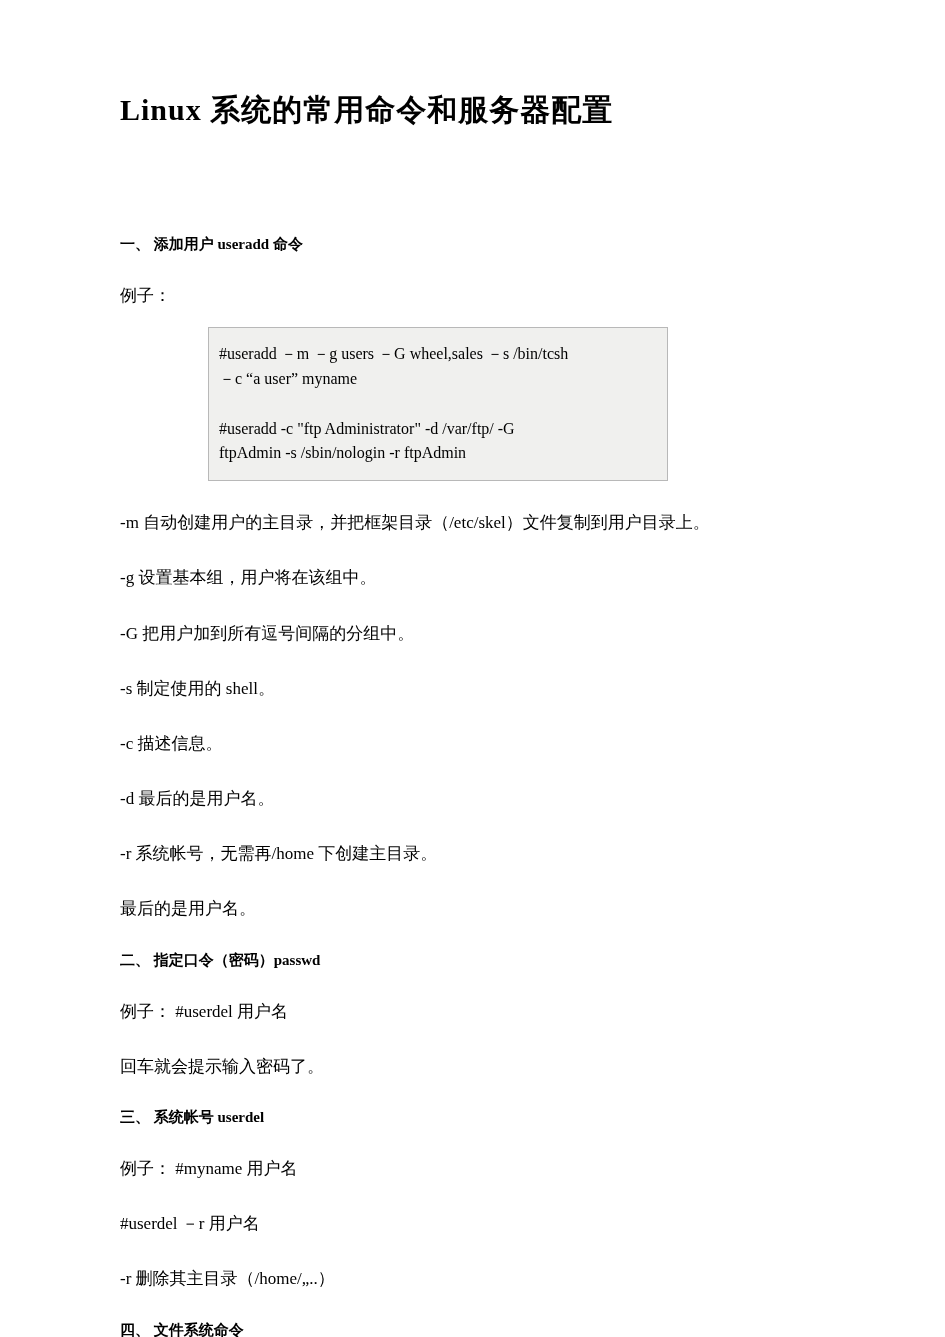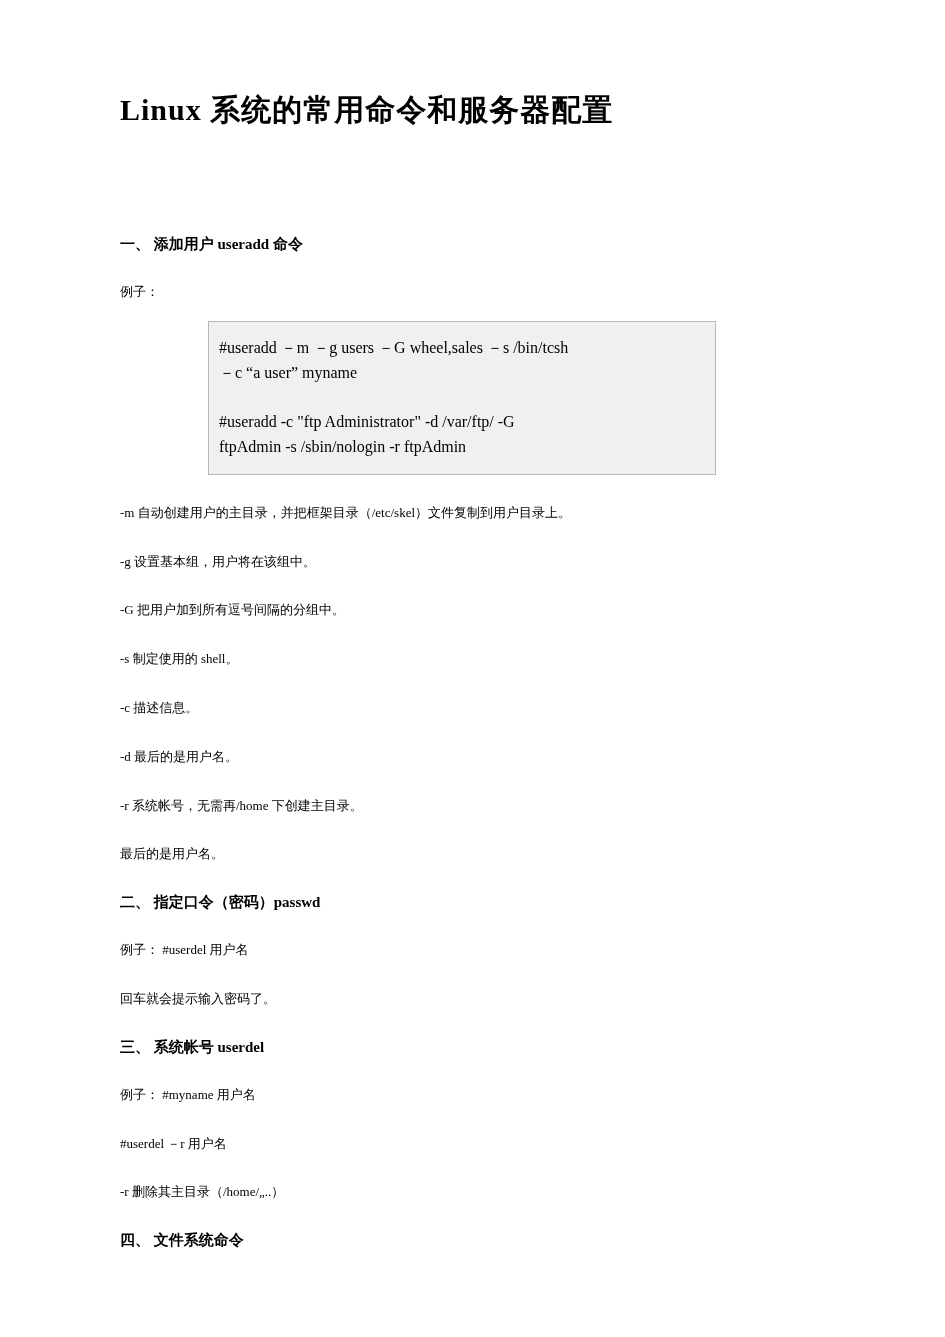--- a/index.html
+++ b/index.html
@@ -21,31 +21,31 @@
       margin-bottom: 104px;
       letter-spacing: 1px;
     }
     .section-heading {
       font-size: 15px;
       font-weight: bold;
       margin-top: 28px;
       margin-bottom: 18px;
     }
     .para {
-      font-size: 13px;
+      font-size: 17px;
       margin-top: 28px;
       margin-bottom: 18px;
       line-height: 1.6;
     }
     .code-block {
       background: #f0f0ee;
       border: 1px solid #b8b8b8;
       padding: 14px 10px;
       margin: 18px 0 22px 88px;
-      width: 508px;
+      width: 460px;
       font-family: "SimSun", "宋体", serif;
       font-size: 16px;
       line-height: 1.55;
       white-space: pre-wrap;
     }
     .code-inline {
       white-space: pre;
     }
   </style>
 </head>

